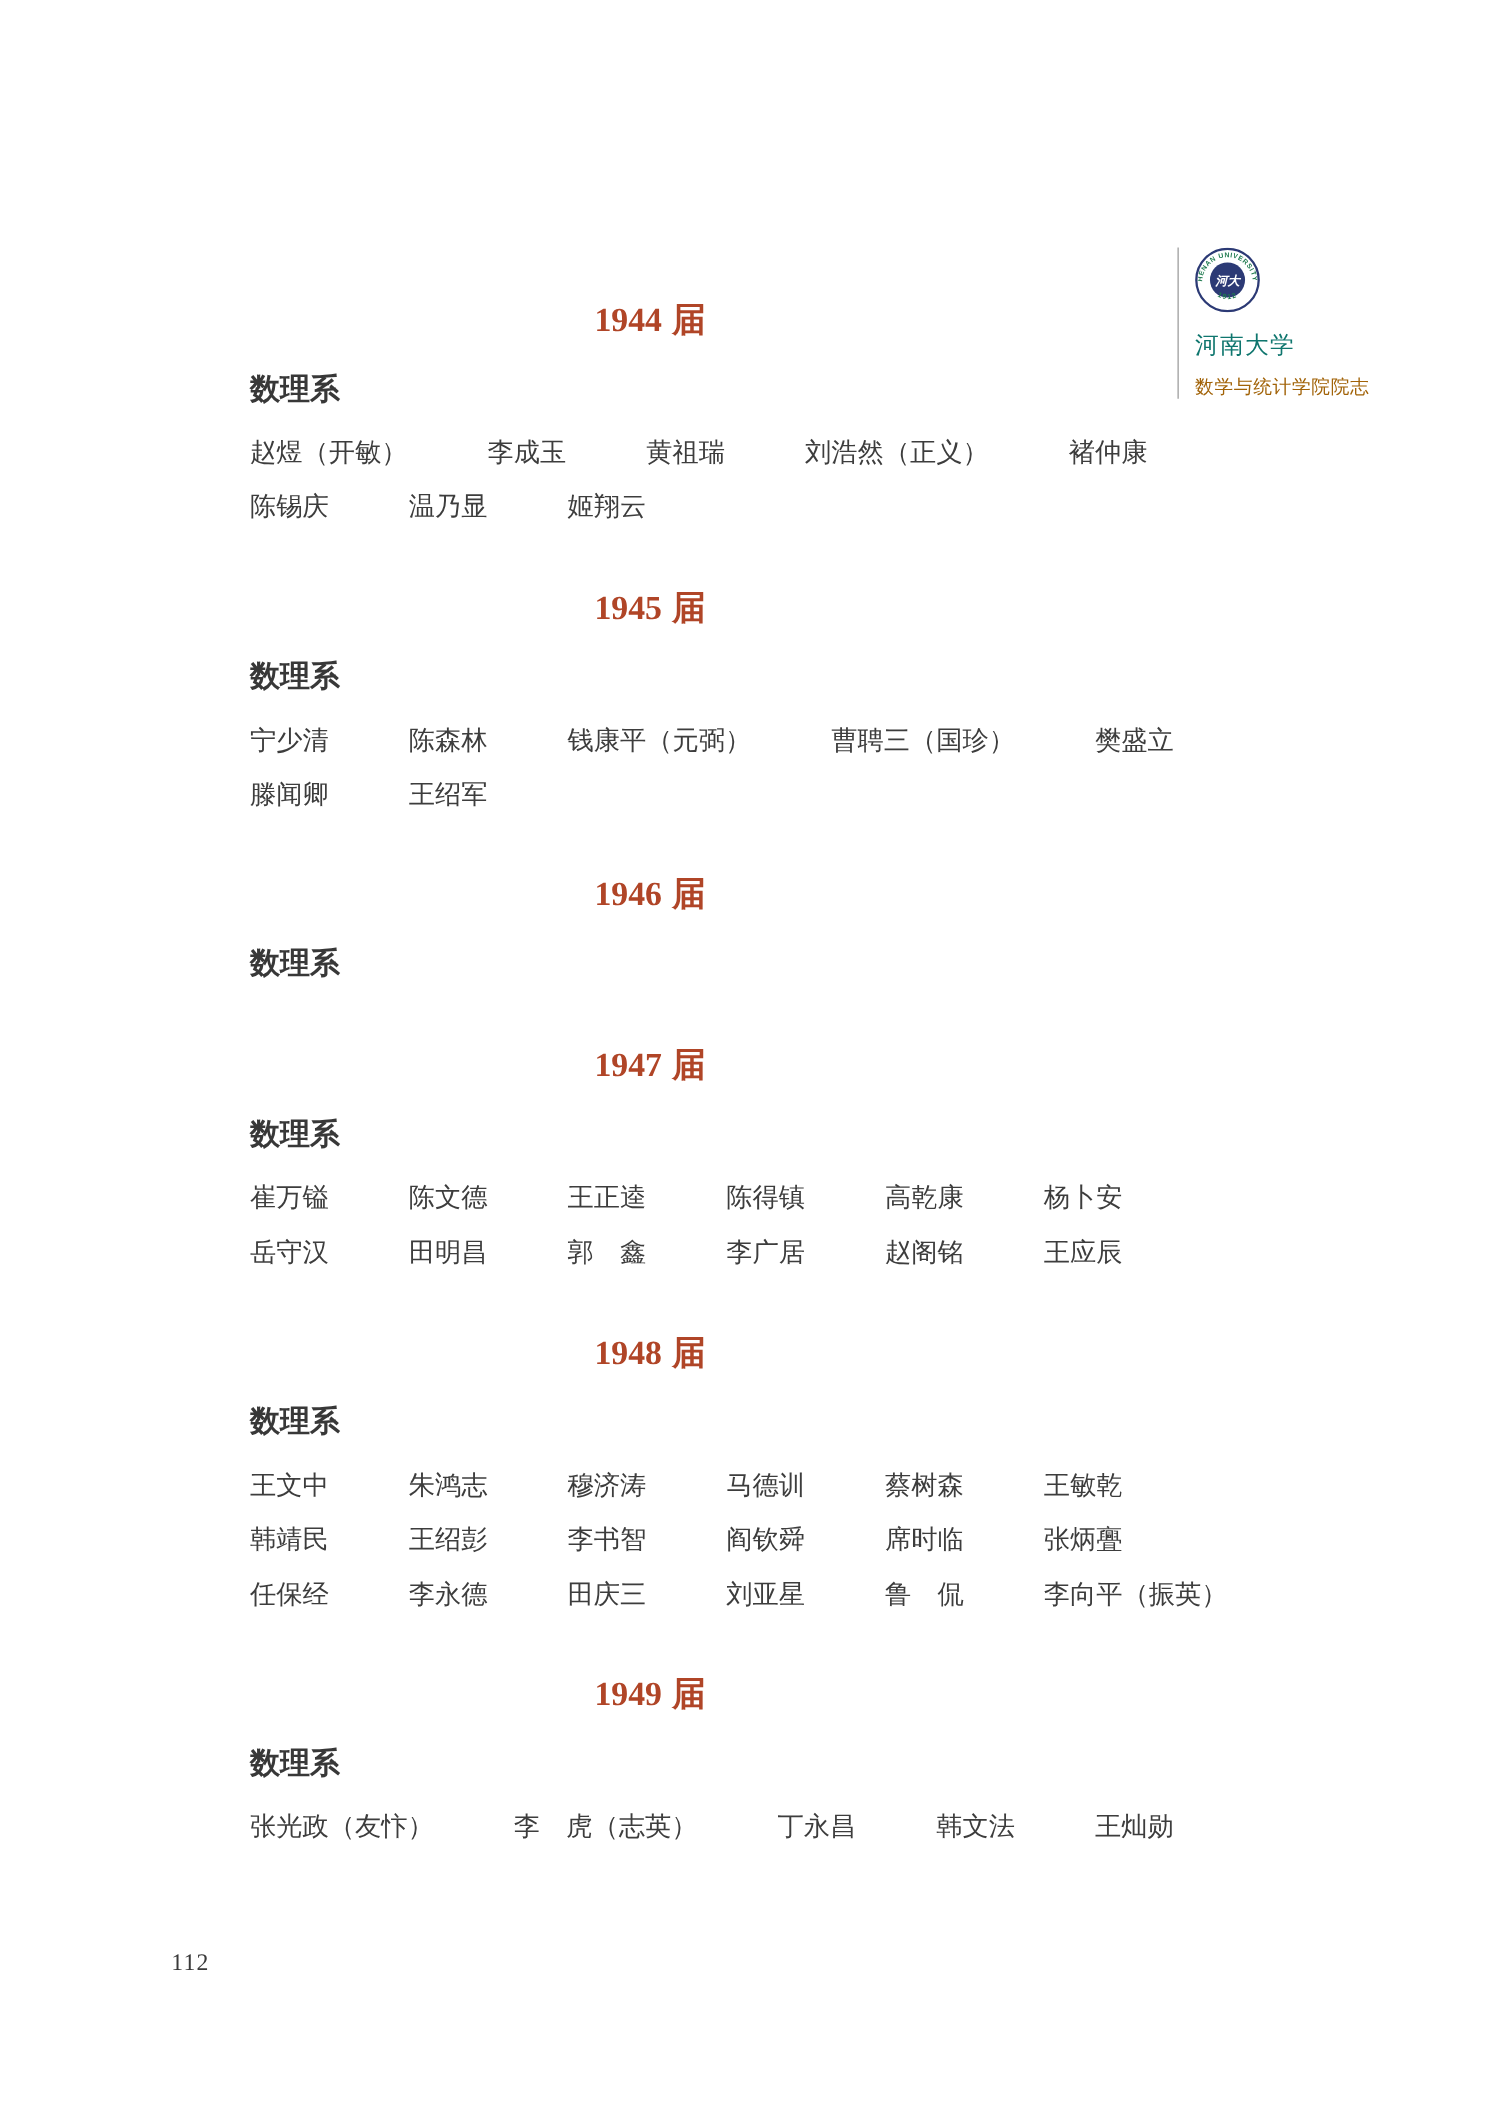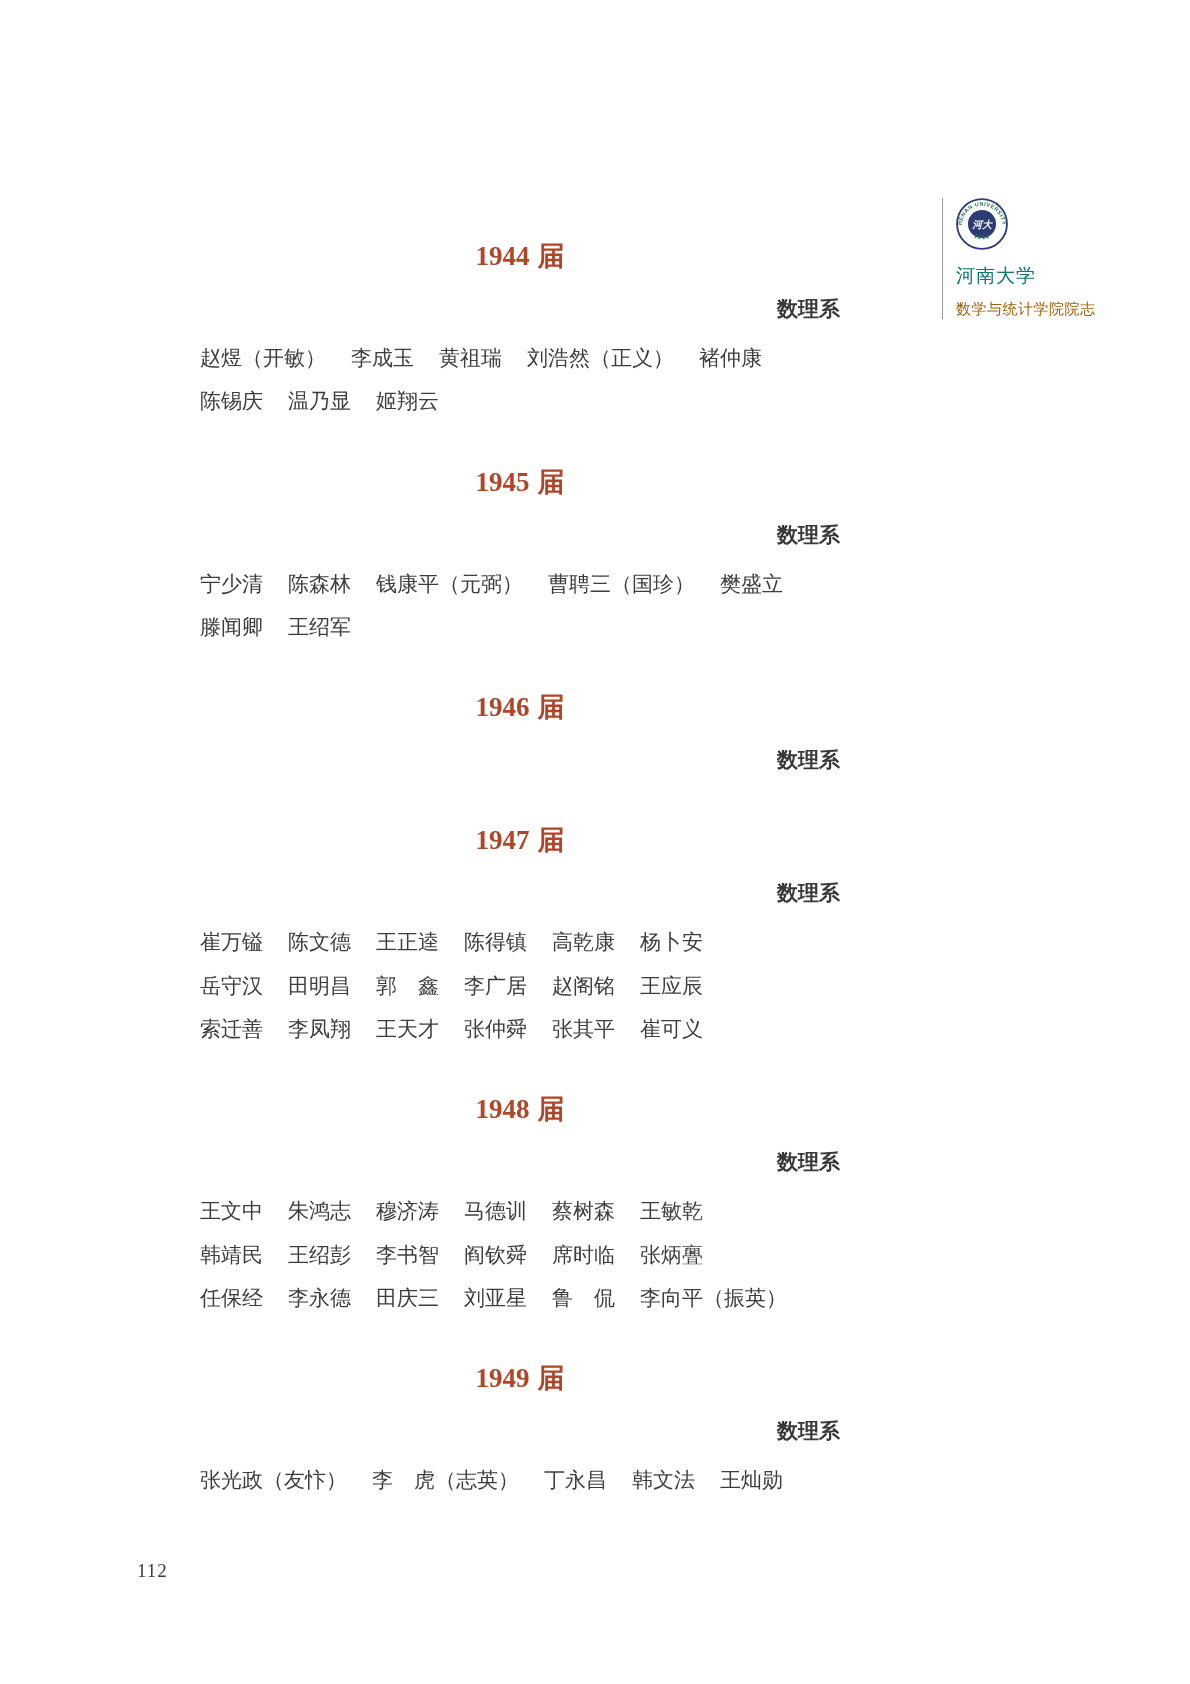--- a/index.html
+++ b/index.html
@@ -37,25 +37,25 @@
     position:absolute;left:200px;top:190px;width:640px;
   }
   .year-section{margin-bottom:22px;margin-top:48px;}
   .year-heading{
     margin:0 0 21px 0;text-align:center;
     font-size:27px;font-weight:bold;color:var(--accent);
     font-family:"Liberation Serif","DejaVu Serif",serif;
   }
   .year-suffix{margin-left:8px;}
   .dept-heading{
-    margin:0 0 21px 0;text-align:right;
-    font-size:21px;font-weight:600;color:#383838;
+    margin:0 0 21px 0;text-align:left;
+    font-size:24px;font-weight:600;color:#383838;
   }
   .name-row{
-    display:flex;gap:25px;align-items:flex-start;
+    display:flex;gap:64px;align-items:flex-start;
     margin-bottom:15px;font-size:21px;line-height:1.35;color:var(--ink);
     white-space:nowrap;
   }
   .gname{display:inline-block;}
   
   .page-num{
     position:absolute;left:137px;top:1560px;
     font-size:19px;color:#3a3a3a;letter-spacing:1px;text-align:center;
   }
 </style>
@@ -140,28 +140,20 @@
           <span class="gname">杨卜安</span>
         </div>
         <div class="name-row">
           <span class="gname">岳守汉</span>
           <span class="gname">田明昌</span>
           <span class="gname">郭　鑫</span>
           <span class="gname">李广居</span>
           <span class="gname">赵阁铭</span>
           <span class="gname">王应辰</span>
         </div>
-        <div class="name-row">
-          <span class="gname">索迁善</span>
-          <span class="gname">李凤翔</span>
-          <span class="gname">王天才</span>
-          <span class="gname">张仲舜</span>
-          <span class="gname">张其平</span>
-          <span class="gname">崔可义</span>
-        </div>
       </div>
   </section>
 
   <section class="year-section">
     <h2 class="year-heading"><span class="year-num">1948</span><span class="year-suffix">届</span></h2>
     <h3 class="dept-heading">数理系</h3>
     <div class="rows">
         <div class="name-row">
           <span class="gname">王文中</span>
           <span class="gname">朱鸿志</span>

